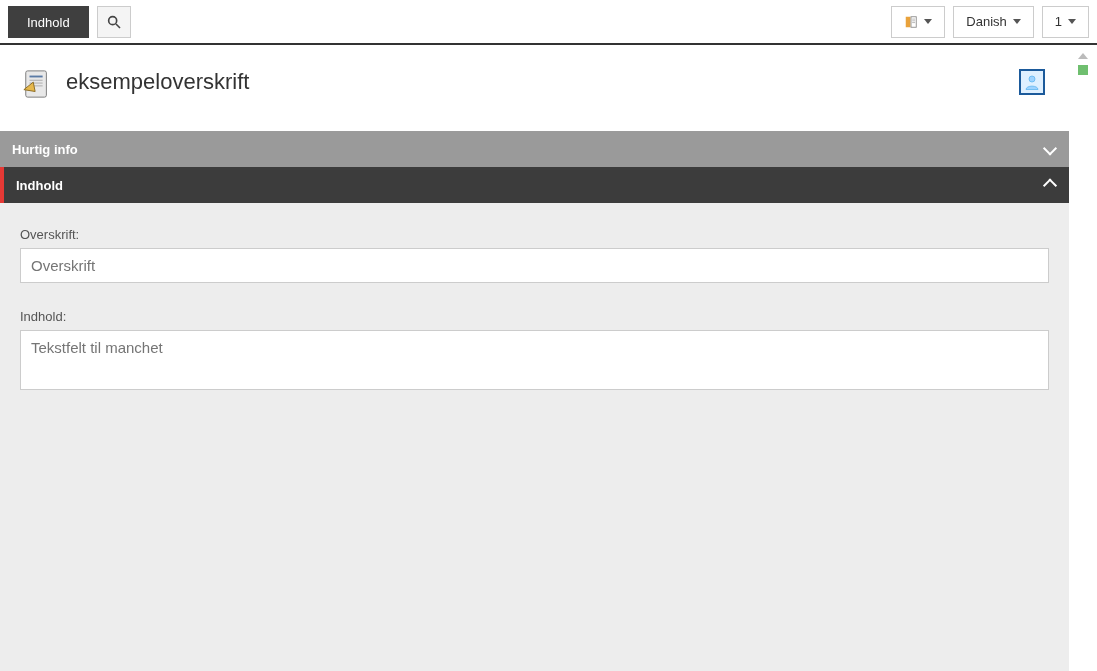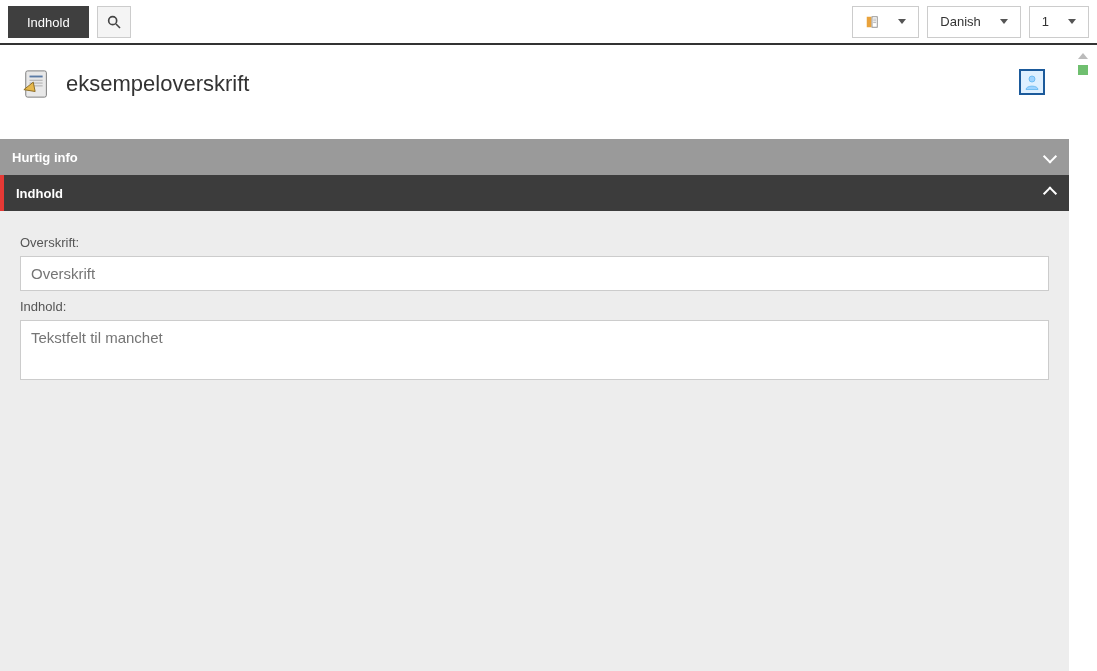--- a/index.html
+++ b/index.html
@@ -35,21 +35,21 @@
     border: 1px solid #ccc;
     display: flex; align-items: center; justify-content: center;
     cursor: pointer;
   }
   .topbar .spacer { flex: 1; }
   .topbar .tbbtn {
     height: 32px;
     background: #fff;
     border: 1px solid #ccc;
     padding: 0 12px;
-    display: flex; align-items: center; gap: 19px;
+    display: flex; align-items: center; gap: 6px;
     color: #333;
     font-size: 13px;
     cursor: pointer;
   }
   .caret-down {
     width: 0; height: 0;
     border-left: 4px solid transparent;
     border-right: 4px solid transparent;
     border-top: 5px solid #555;
     display: inline-block;
@@ -84,23 +84,22 @@
   }
   .green-sq {
     width:10px;height:10px;
     background:#6fbf6f;
     margin:0 auto;
   }
 
   .page-header {
     background:#fff;
     width:100%;
-    padding: 24px 22px 40px;
+    padding: 24px 22px 32px;
     display:flex;
-    align-items:center;
     gap: 14px;
     position:relative;
   }
   .page-header .doc-icon {
     width:30px; height:30px;
   }
   .page-header h1 {
     font-size: 22px;
     font-weight: 400;
     color:#333;
@@ -151,21 +150,21 @@
     background:#fff;
     padding:8px 10px;
     font-size:15px;
     color:#333;
     font-family:inherit;
   }
   textarea.text-input {
     height:60px;
     resize:none;
   }
-  .field-block { margin-bottom: 8px; }
+  .field-block { margin-bottom: 26px; }
 </style>
 </head>
 <body>
 
 <div class="topbar">
   <div class="tab-content">
     <span>Indhold</span>
   </div>
   <div class="search-btn">
     <span>

